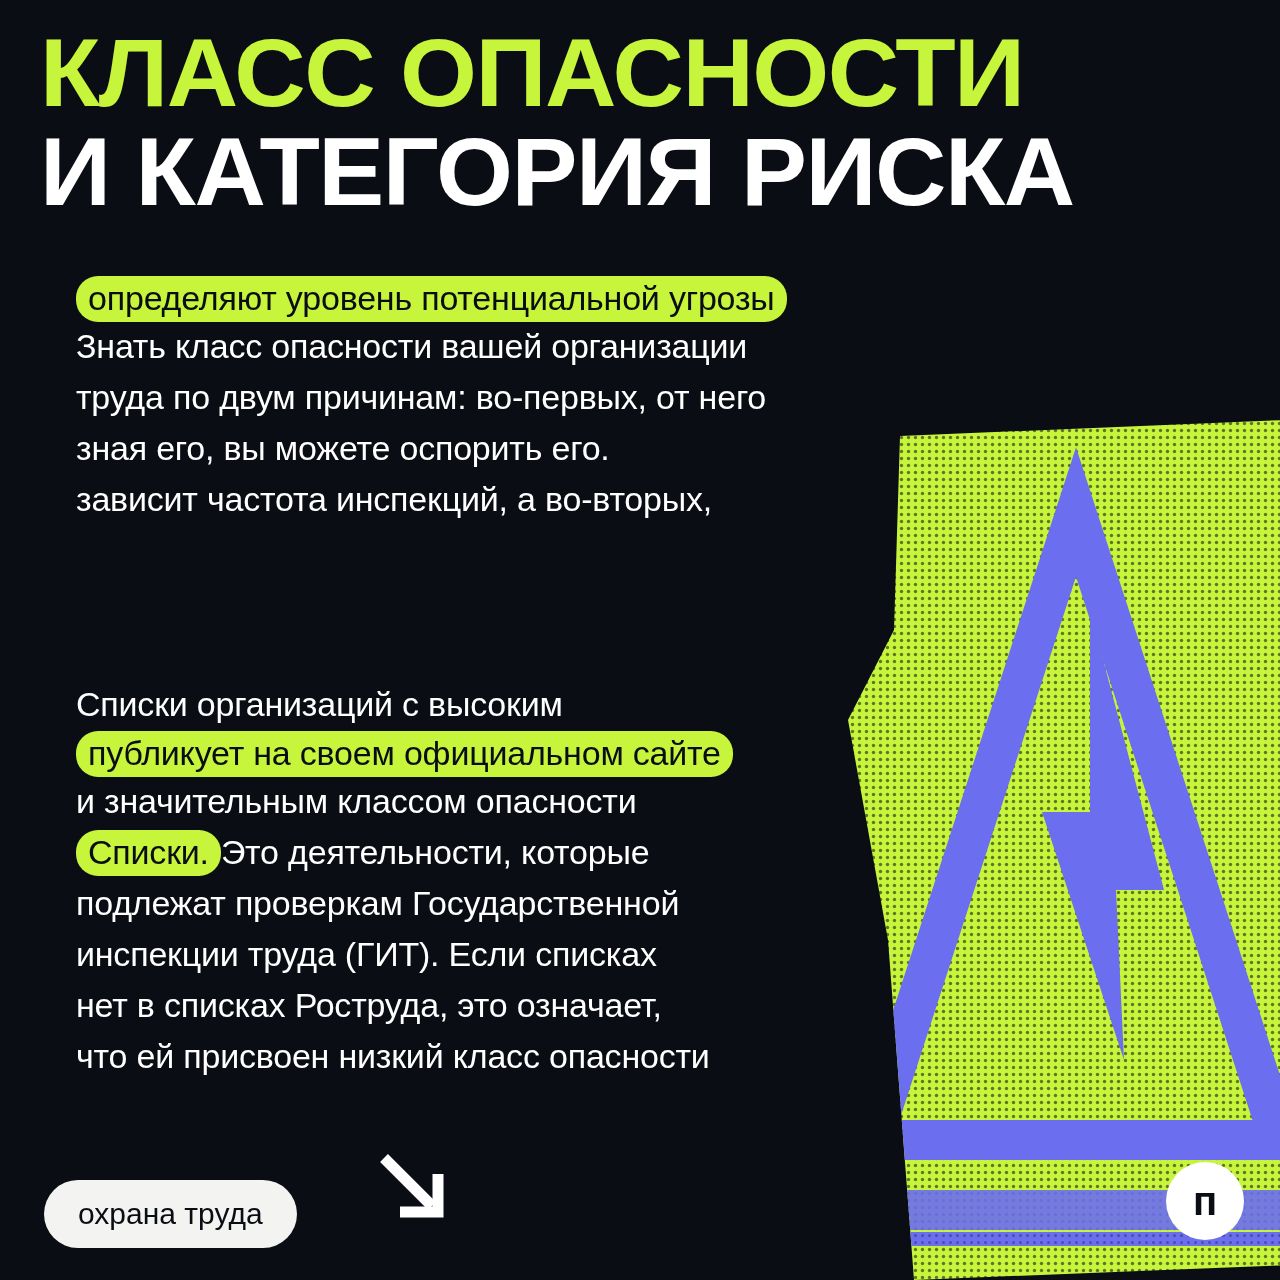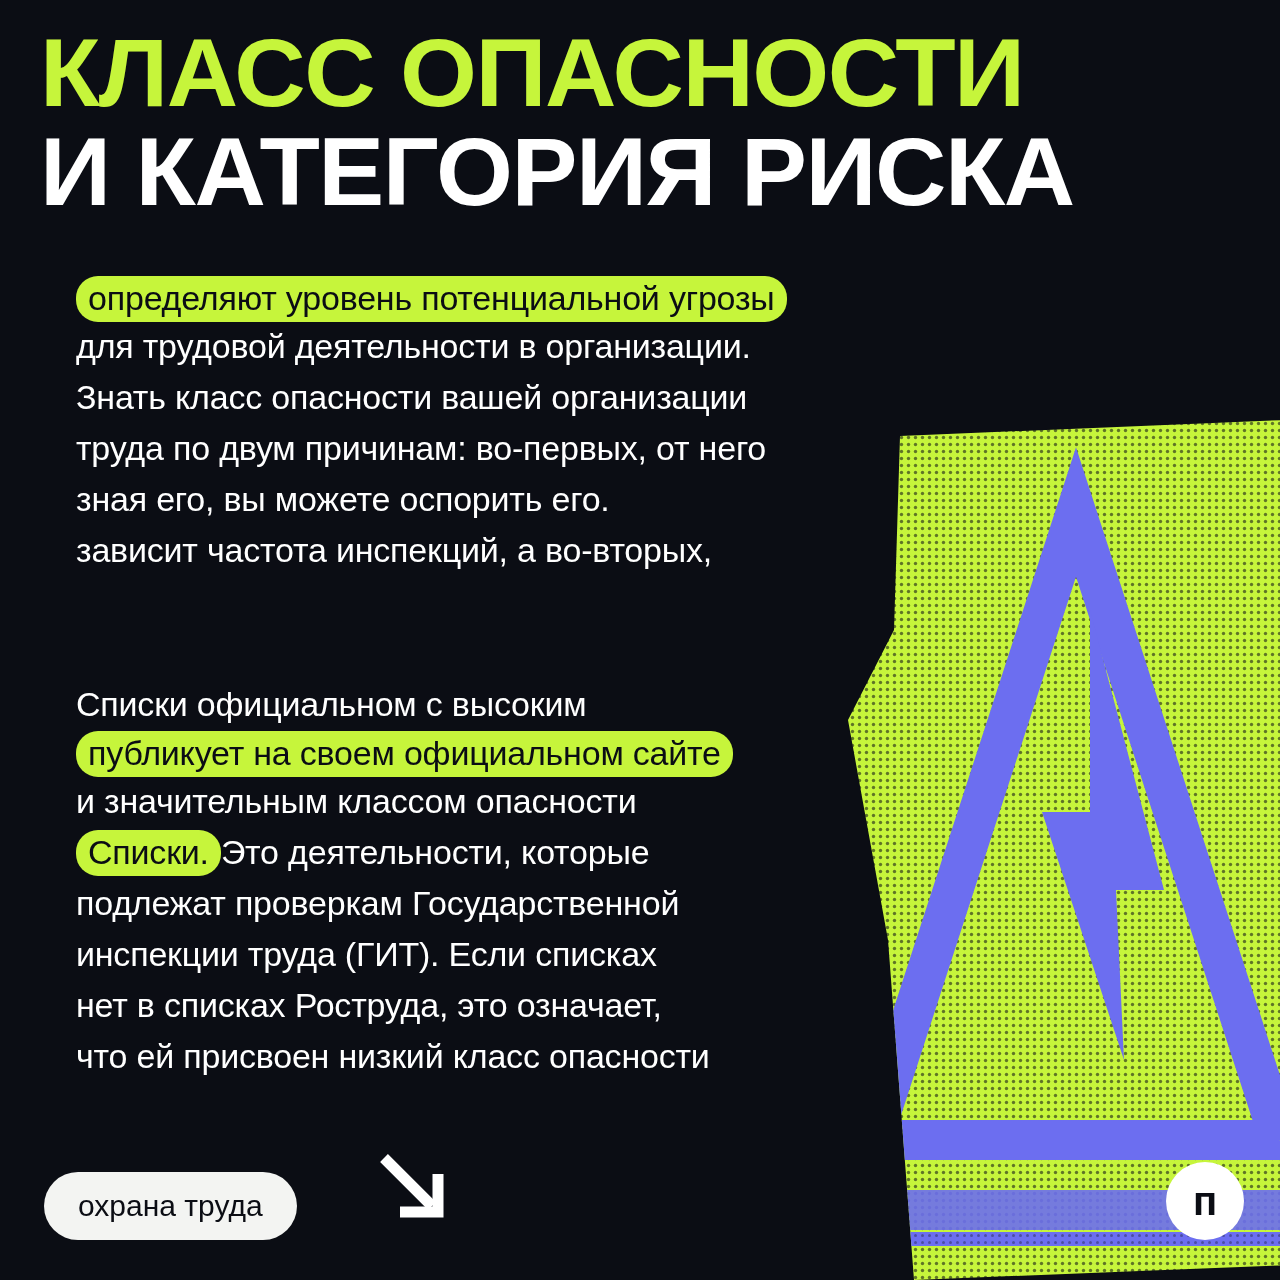--- a/index.html
+++ b/index.html
@@ -76,21 +76,21 @@
     width: 470px;
     height: 860px;
     z-index: 2;
   }
   .artwork svg { display: block; width: 100%; height: 100%; }
 
   
   .pill {
     position: absolute;
     left: 44px;
-    bottom: 40px;
+    bottom: 32px;
     height: 68px;
     padding: 0 34px;
     border-radius: 40px;
     background: #f3f4f2;
     color: #0b0d14;
     font-size: 30px;
     display: flex;
     align-items: center;
     z-index: 7;
   }
@@ -154,29 +154,28 @@
       </g>
 
       <path d="M248,92 L452,720 L44,720 Z" fill="none" stroke="#6c6ef0" stroke-width="40" stroke-linejoin="miter" clip-path="url(#plate)"></path>
 
       <path d="M262,190 L262,392 L214,392 L296,640 L288,470 L336,470 Z" fill="#6c6ef0" clip-path="url(#plate)"></path>
     </svg>
   </div>
 
   <div class="para para1">
     <span class="ln"><span class="hl">определяют уровень потенциальной угрозы</span></span>
-    <span class="ln plain-inline">для трудовой деятельности в организации.</span>
     <span class="ln plain-inline">Знать класс опасности вашей организации</span>
     <span class="ln plain-inline">труда по двум причинам: во-первых, от него</span>
     <span class="ln plain-inline">зная его, вы можете оспорить его.</span>
     <span class="ln plain-inline">зависит частота инспекций, а во-вторых,</span>
   </div>
 
   <div class="para para2">
-    <span class="ln plain-inline">Списки официальном с высоким</span>
+    <span class="ln plain-inline">Списки организаций с высоким</span>
     <span class="ln"><span class="hl">публикует на своем официальном сайте</span></span>
     <span class="ln plain-inline">и значительным классом опасности</span>
     <span class="ln"><span class="hl">Списки.</span><span class="plain-inline"> Это деятельности, которые</span></span>
     <span class="ln plain-inline">подлежат проверкам Государственной</span>
     <span class="ln plain-inline">инспекции труда (ГИТ). Если списках</span>
     <span class="ln plain-inline">нет в списках Роструда, это означает,</span>
     <span class="ln plain-inline">что ей присвоен низкий класс опасности</span>
   </div>
 
   <div class="pill">

